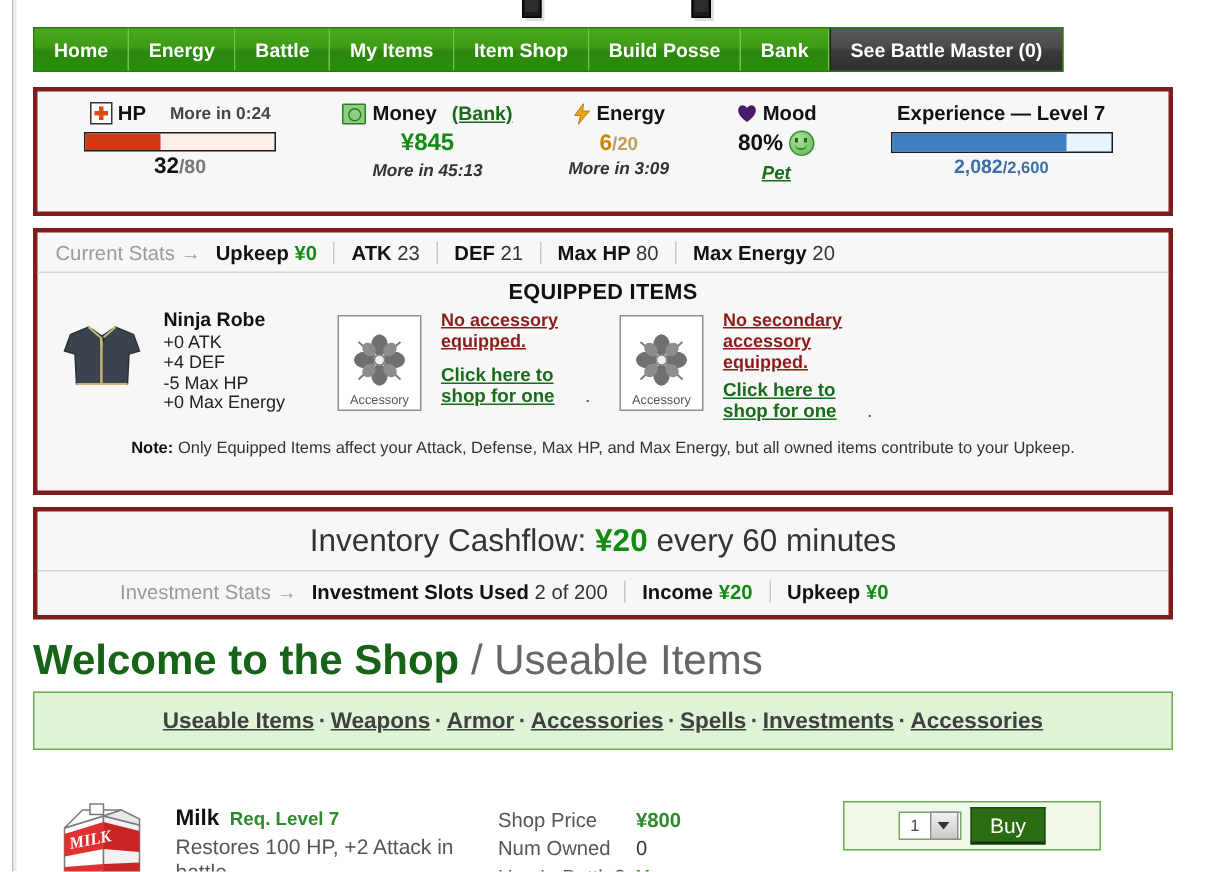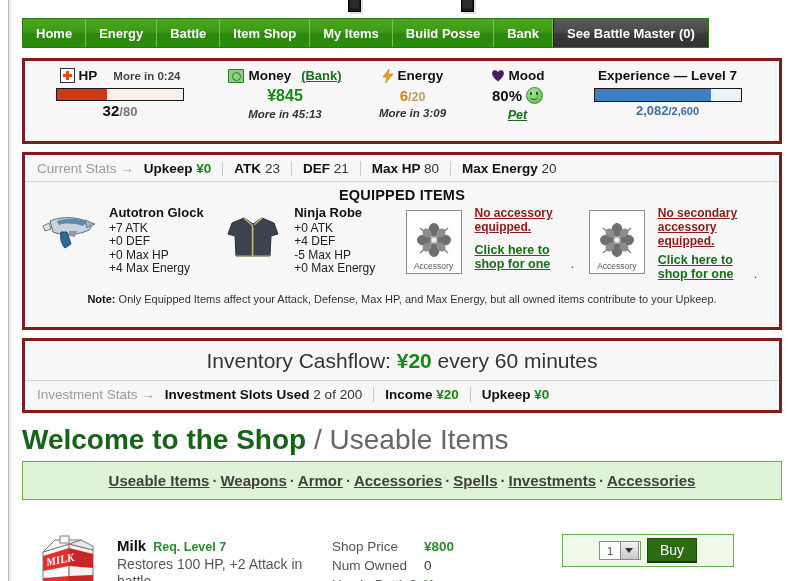--- a/index.html
+++ b/index.html
@@ -94,21 +94,21 @@
   .eq-none{color:#8b1a1a;font-weight:bold;font-size:12px;line-height:14px;width:96px;text-decoration:underline;}
   .eq-link{display:inline-block;margin-top:9px;color:#1a6b1a;text-decoration:underline;font-weight:bold;font-size:12.5px;line-height:14px;}
   .note{text-align:center;font-size:11px;color:#333;padding-top:12px;}
   .note b{color:#111;}
 
   
   #cash-panel{left:22px;top:338px;width:760px;height:75px;}
   .cash-title{text-align:center;font-size:21px;color:#333;padding:8px 0 7px;font-weight:normal;}
   .cash-title .amt{color:#138a13;font-weight:bold;}
   .cash-row{display:flex;align-items:center;padding:6px 10px 5px 12px;border-top:1px solid #d6d6d6;font-size:13.5px;}
-  .cash-row .lbl{color:#9a9a9a;margin-right:10px;white-space:nowrap;}
+  .cash-row .lbl{color:#9a9a9a;margin-right:10px;white-space:nowrap;margin-left:43px;}
 
   
   .shop-head{position:absolute;left:22px;top:424px;font-size:28px;color:#666;font-weight:normal;white-space:nowrap;}
   .shop-head b{color:#176317;font-weight:bold;}
 
   
   #cat-bar{position:absolute;left:22px;top:461px;width:760px;height:39px;background:#dff3d6;border:1px solid #6cae4e;box-sizing:border-box;display:flex;align-items:center;justify-content:center;}
   .cats{font-size:15px;color:#333;white-space:nowrap;}
   .cats a{color:#404040;text-decoration:underline;font-weight:bold;}
   .cats .sep{color:#444;margin:0 3px;font-weight:bold;}
@@ -154,24 +154,24 @@
     <div class="tab">
         <span>Home</span>
       </div>
     <div class="tab">
         <span>Energy</span>
       </div>
     <div class="tab">
         <span>Battle</span>
       </div>
     <div class="tab">
+        <span>My Items</span>
+      </div>
+    <div class="tab">
         <span>Item Shop</span>
-      </div>
-    <div class="tab">
-        <span>My Items</span>
       </div>
     <div class="tab">
         <span>Build Posse</span>
       </div>
     <div class="tab">
         <span>Bank</span>
       </div>
     <div class="tab dark">
         <span>See Battle Master (0)</span>
       </div>
@@ -245,39 +245,20 @@
       <span class="cs-item"><span style="font-weight:bold;color:#111;">ATK</span> <span>23</span></span>
       <span class="cs-item"><span style="font-weight:bold;color:#111;">DEF</span> <span>21</span></span>
       <span class="cs-item"><span style="font-weight:bold;color:#111;">Max HP</span> <span>80</span></span>
       <span class="cs-item"><span style="font-weight:bold;color:#111;">Max Energy</span> <span>20</span></span>
     </div>
 
     <div class="equip-title">EQUIPPED ITEMS</div>
 
     <div class="equip-grid">
 
-      <div class="eq" style="width:190px;">
-        <div class="eq-img">
-          <svg width="58" height="44" viewBox="0 0 58 44">
-            <path d="M4 16 L10 13 L12 19 L6 21 Z" fill="#dfe4e8" stroke="#6b7a86" stroke-width="1"></path>
-            <path d="M11 11 C20 7 34 6 47 11 C52 13 54 17 50 20 C40 25 24 26 14 22 Z" fill="#c7d2da" stroke="#5d6b78" stroke-width="1"></path>
-            <path d="M18 11 C28 8 40 8 48 12 L44 16 C34 13 26 13 20 15 Z" fill="#4a7fa5" opacity="0.85"></path>
-            <path d="M22 22 L28 22 L32 34 L26 38 C22 34 21 28 22 22 Z" fill="#2f6a94" stroke="#1d4a6b" stroke-width="1"></path>
-            <path d="M30 21 L38 21 L36 27 L30 26 Z" fill="#8b98a4"></path>
-            <path d="M46 10 L56 14 L48 18 Z" fill="#9fb0bd" stroke="#5d6b78" stroke-width="0.8"></path>
-          </svg>
-        </div>
-        <div class="eq-info">
-          <div class="eq-name">Autotron Glock</div>
-          <div>+7 ATK</div>
-          <div>+0 DEF</div>
-          <div>+0 Max HP</div>
-          <div>+4 Max Energy</div>
-        </div>
-      </div>
 
       <div class="eq" style="width:185px;">
         <div class="eq-img">
           <svg width="58" height="50" viewBox="0 0 58 50" style="margin-top:2px;">
             <path d="M20 6 L29 12 L38 6 L50 11 L54 22 L47 24 L46 44 L12 44 L11 24 L4 22 L8 11 Z" fill="#3b444e" stroke="#2a3139" stroke-width="1"></path>
             <path d="M20 6 L29 13 L38 6 L34 8 L29 18 L24 8 Z" fill="#1d2228"></path>
             <path d="M28.6 13 L28.6 44" stroke="#c6b87a" stroke-width="1.6" fill="none"></path>
             <path d="M20 6 L28 13 L29 18" stroke="#c6b87a" stroke-width="1.4" fill="none"></path>
             <path d="M38 6 L30 13" stroke="#c6b87a" stroke-width="1.4" fill="none"></path>
             <path d="M12 44 L46 44" stroke="#c6b87a" stroke-width="1.2"></path>

